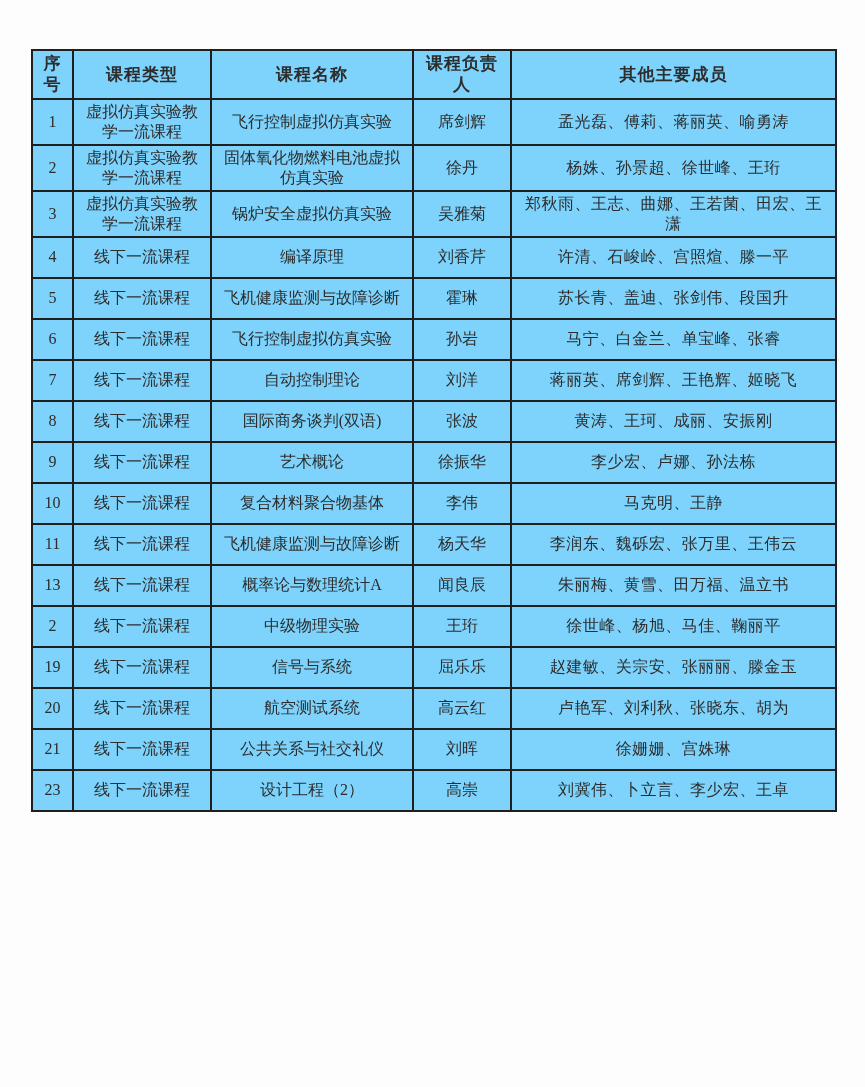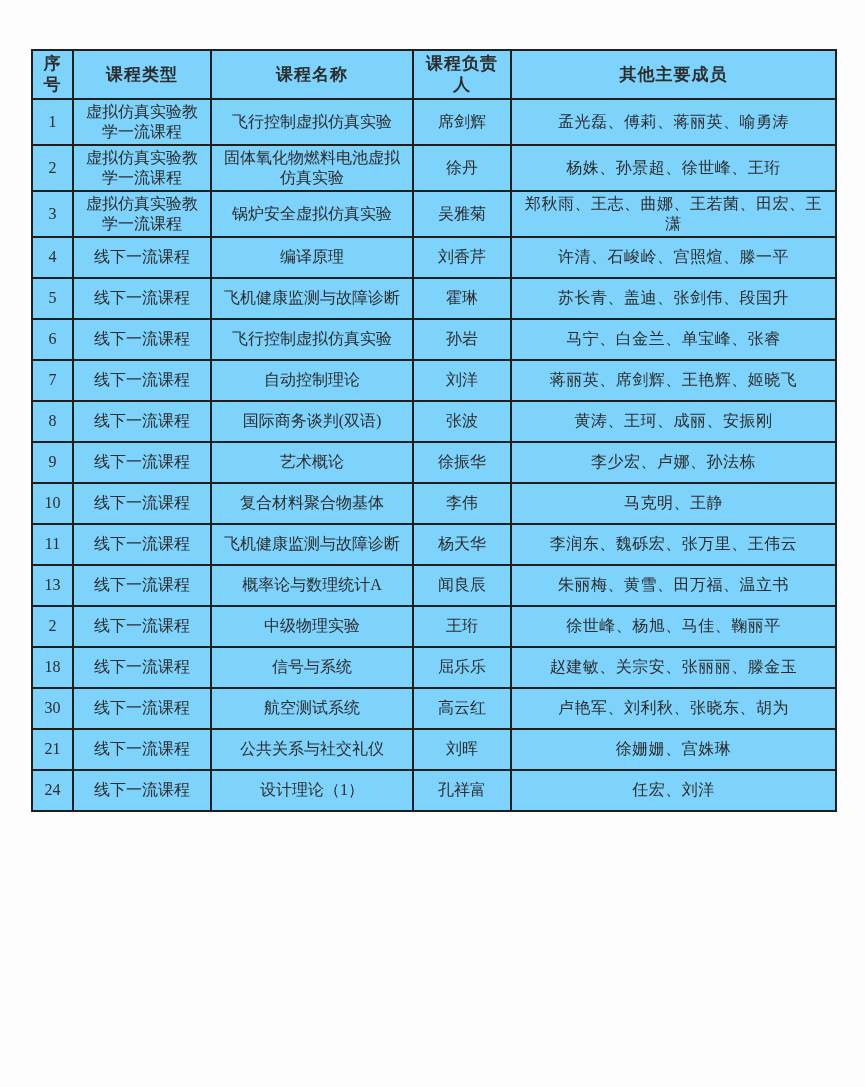--- a/index.html
+++ b/index.html
@@ -156,42 +156,42 @@
           <td class="cell-members">朱丽梅、黄雪、田万福、温立书</td>
         </tr>
         <tr>
           <td class="cell-no">2</td>
           <td class="cell-type">线下一流课程</td>
           <td class="cell-name">中级物理实验</td>
           <td class="cell-leader">王珩</td>
           <td class="cell-members">徐世峰、杨旭、马佳、鞠丽平</td>
         </tr>
         <tr>
-          <td class="cell-no">18</td>
+          <td class="cell-no">19</td>
           <td class="cell-type">线下一流课程</td>
           <td class="cell-name">信号与系统</td>
           <td class="cell-leader">屈乐乐</td>
           <td class="cell-members">赵建敏、关宗安、张丽丽、滕金玉</td>
         </tr>
         <tr>
-          <td class="cell-no">30</td>
+          <td class="cell-no">20</td>
           <td class="cell-type">线下一流课程</td>
           <td class="cell-name">航空测试系统</td>
           <td class="cell-leader">高云红</td>
           <td class="cell-members">卢艳军、刘利秋、张晓东、胡为</td>
         </tr>
         <tr>
           <td class="cell-no">21</td>
           <td class="cell-type">线下一流课程</td>
           <td class="cell-name">公共关系与社交礼仪</td>
           <td class="cell-leader">刘晖</td>
           <td class="cell-members">徐姗姗、宫姝琳</td>
         </tr>
         <tr>
-          <td class="cell-no">24</td>
+          <td class="cell-no">23</td>
           <td class="cell-type">线下一流课程</td>
-          <td class="cell-name">设计理论（1）</td>
-          <td class="cell-leader">孔祥富</td>
-          <td class="cell-members">任宏、刘洋</td>
+          <td class="cell-name">设计工程（2）</td>
+          <td class="cell-leader">高崇</td>
+          <td class="cell-members">刘冀伟、卜立言、李少宏、王卓</td>
         </tr>
       </tbody>
   </table>
 </div>
 
 </body></html>

